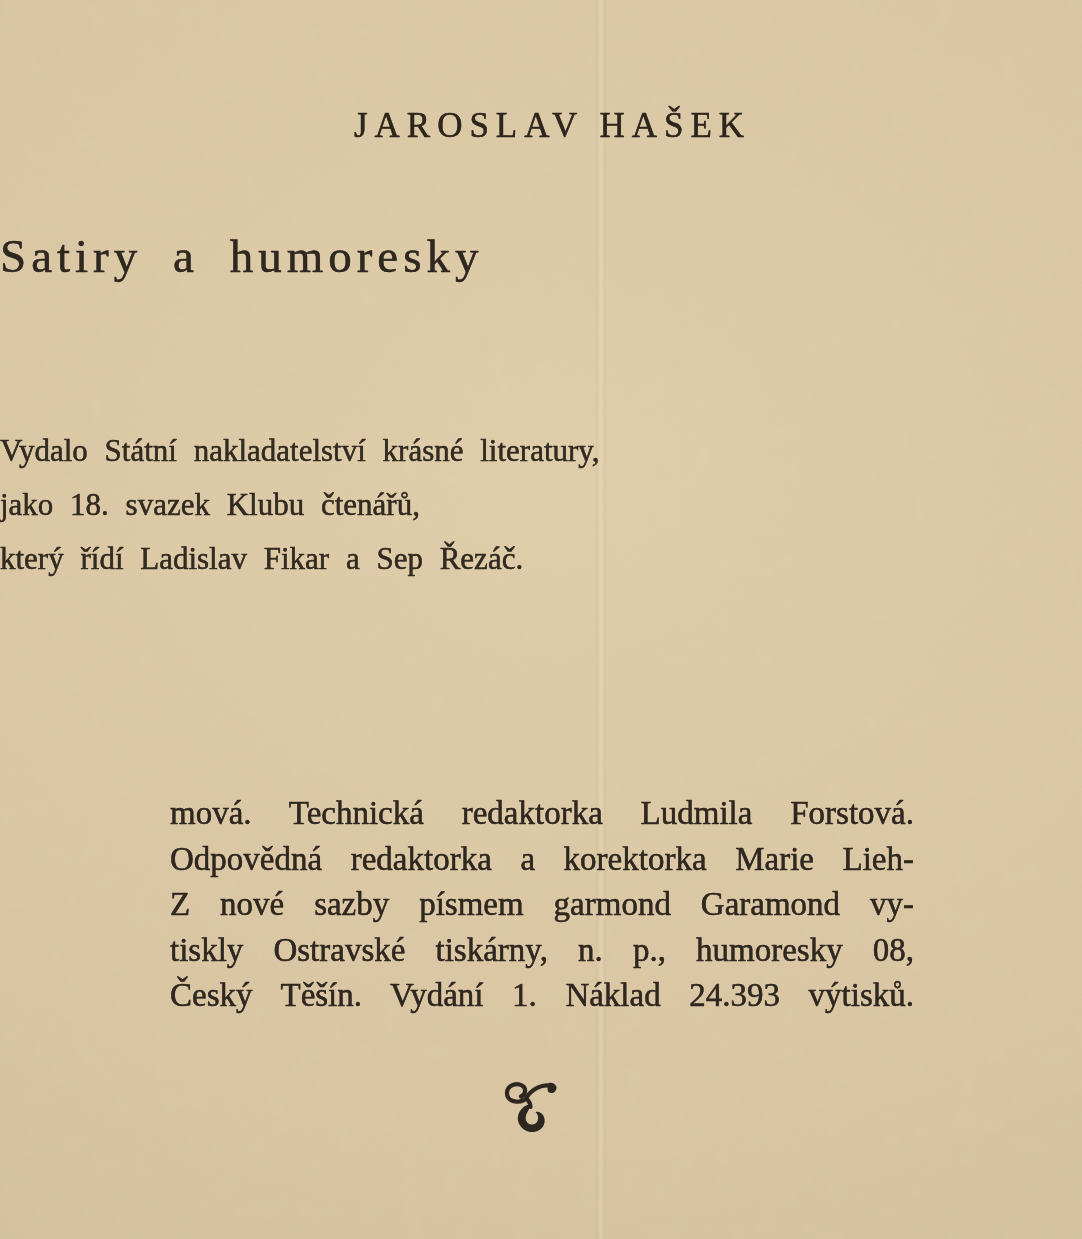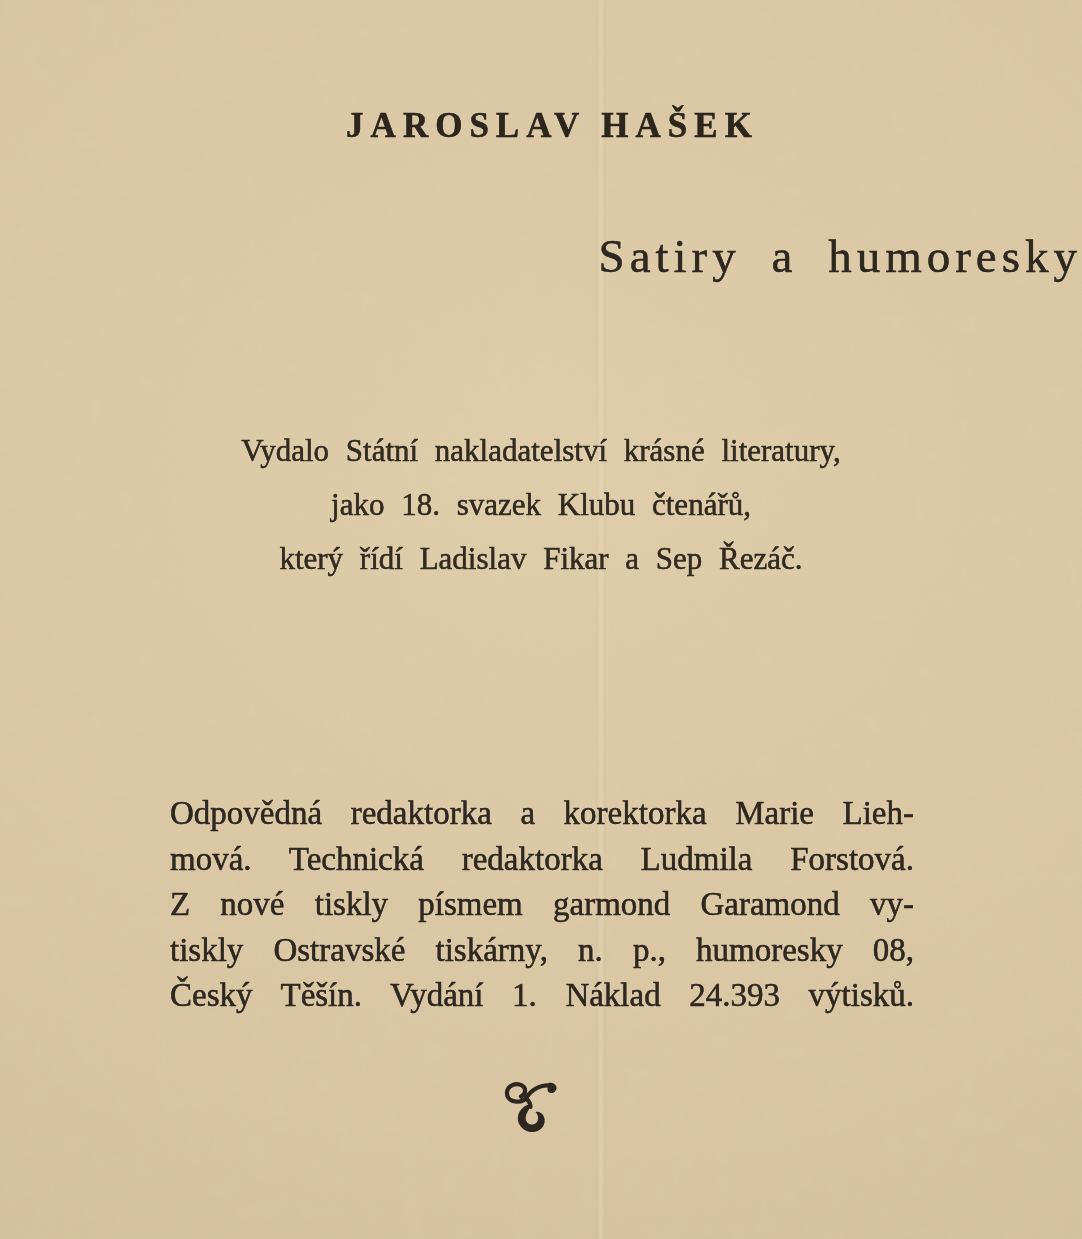--- a/index.html
+++ b/index.html
@@ -34,41 +34,40 @@
   .ink {
     -webkit-text-stroke: 0.45px currentColor;
     text-shadow: 0 0 0.6px rgba(48,41,31,0.55);
   }
   .author {
     position: absolute;
     left: 0; right: 0;
     top: 106px;
     text-align: center;
     font-size: 35px;
-    font-weight: 700;
+    font-weight: 400;
     letter-spacing: 7px;
     color: #2d261d;
     padding-left: 23px;
   }
   .title {
     position: absolute;
     left: 0; right: 0;
     top: 229px;
-    text-align: right;
+    text-align: left;
     font-size: 47px;
     font-weight: 400;
     letter-spacing: 5px;
     word-spacing: 14px;
     color: #2f2820;
   }
   .imprint {
     position: absolute;
     left: 0; right: 0;
     top: 424px;
-    text-align: center;
     font-size: 31px;
     line-height: 54px;
     word-spacing: 9px;
     color: #322b21;
   }
   .colophon {
     position: absolute;
     left: 170px;
     width: 744px;
     top: 791px;
@@ -112,23 +111,23 @@
 
   <div class="title ink">Satiry a humoresky</div>
 
   <div class="imprint ink">
     <div>Vydalo Státní nakladatelství krásné literatury,</div>
     <div>jako 18. svazek Klubu čtenářů,</div>
     <div>který řídí Ladislav Fikar a Sep Řezáč.</div>
   </div>
 
   <div class="colophon ink">
+    <div class="jline">mová. Technická redaktorka Ludmila Forstová.</div>
     <div class="jline">Odpovědná redaktorka a korektorka Marie Lieh-</div>
-    <div class="jline">mová. Technická redaktorka Ludmila Forstová.</div>
-    <div class="jline">Z nové tiskly písmem garmond Garamond vy-</div>
+    <div class="jline">Z nové sazby písmem garmond Garamond vy-</div>
     <div class="jline">tiskly Ostravské tiskárny, n. p., humoresky 08,</div>
     <div class="jline">Český Těšín. Vydání 1. Náklad 24.393 výtisků.</div>
   </div>
 
   <svg class="ornament" viewBox="0 0 62 64" aria-hidden="true">
     <g fill="none" stroke="#2e2720" stroke-width="4.2" stroke-linecap="round">
       <path d="M22 20 C14 24 4.5 20.5 5 12.5 C5.5 5.5 14 2 20 5.5 C24.5 8 24 14.5 19 16.5"></path>
       <path d="M24 18 C30 9 41 3.5 48.5 6"></path>
       <path d="M24 18 C27 21 28.5 23.5 28.5 27"></path>
     </g>

